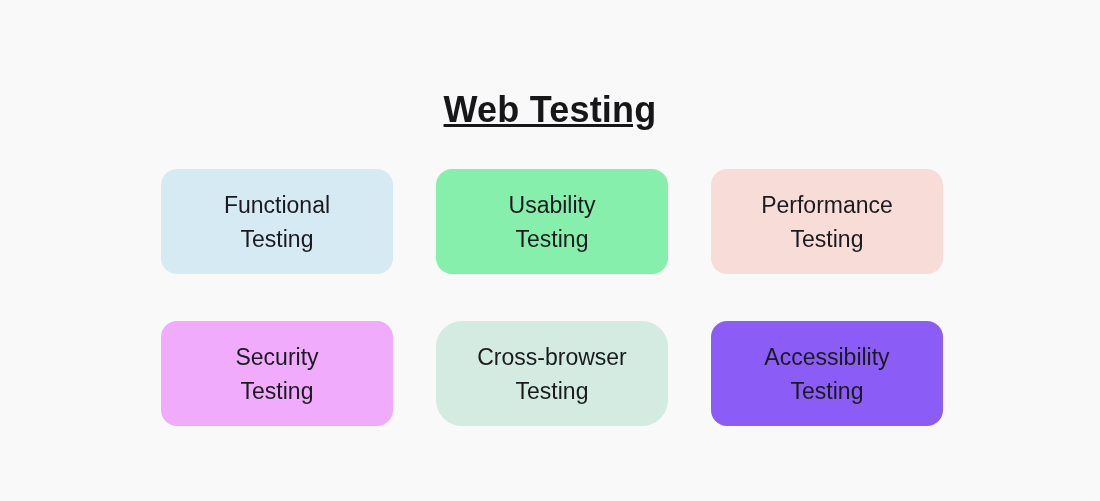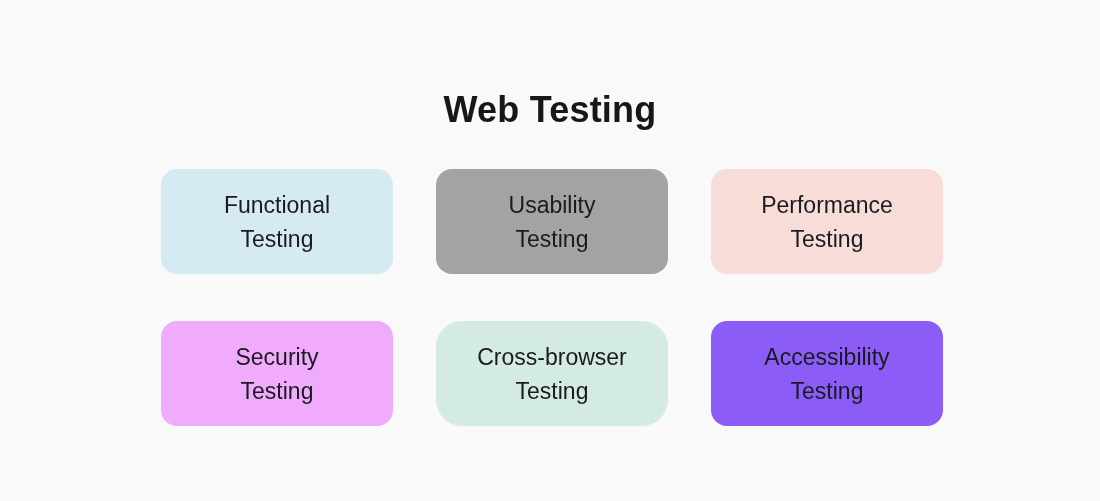--- a/index.html
+++ b/index.html
@@ -19,20 +19,21 @@
     position: absolute;
     top: 68px;
     left: 0;
     right: 0;
     text-align: center;
     font-size: 36px;
     line-height: 36px;
     font-weight: 700;
     letter-spacing: 0.2px;
     color: #17171a;
+    text-decoration: underline;
   }
   .grid {
     position: absolute;
     top: 169px;
     left: 161px;
     display: grid;
     grid-template-columns: repeat(3, 232px);
     grid-auto-rows: 105px;
     column-gap: 43px;
     row-gap: 47px;
@@ -61,21 +62,21 @@
 
   <div class="grid">
 
     <div class="card" style="background-color: rgb(214, 234, 243);">
       <div class="card-label">
         <div>Functional</div>
         <div>Testing</div>
       </div>
     </div>
 
-    <div class="card" style="background-color: #a3a3a3;">
+    <div class="card" style="background-color: #86efac;">
       <div class="card-label">
         <div>Usability</div>
         <div>Testing</div>
       </div>
     </div>
 
     <div class="card" style="background-color: rgb(247, 220, 216);">
       <div class="card-label">
         <div>Performance</div>
         <div>Testing</div>

